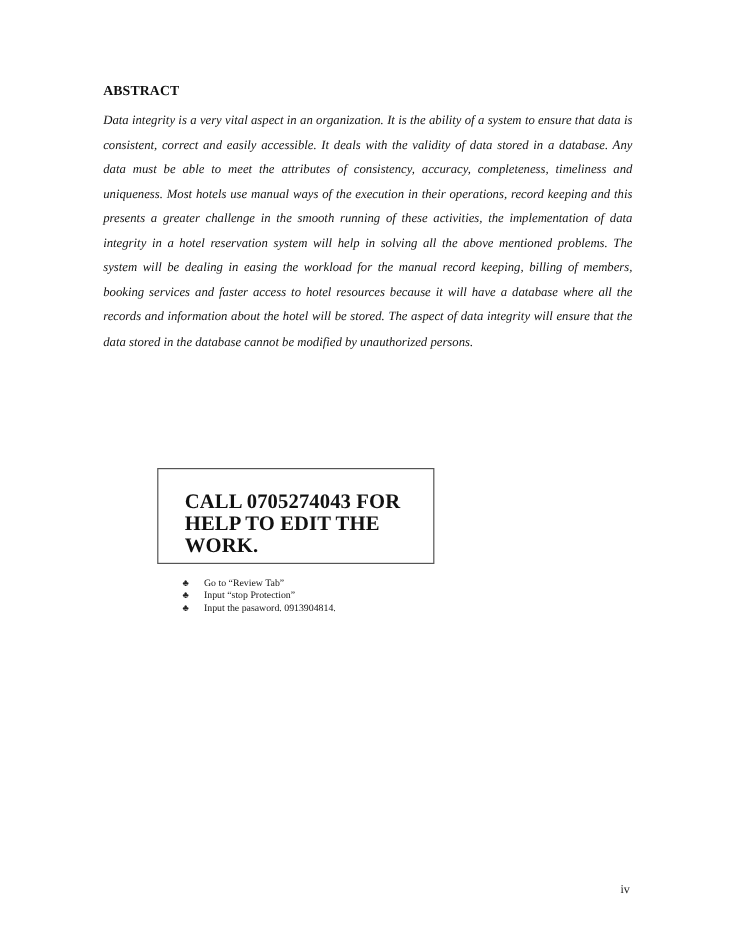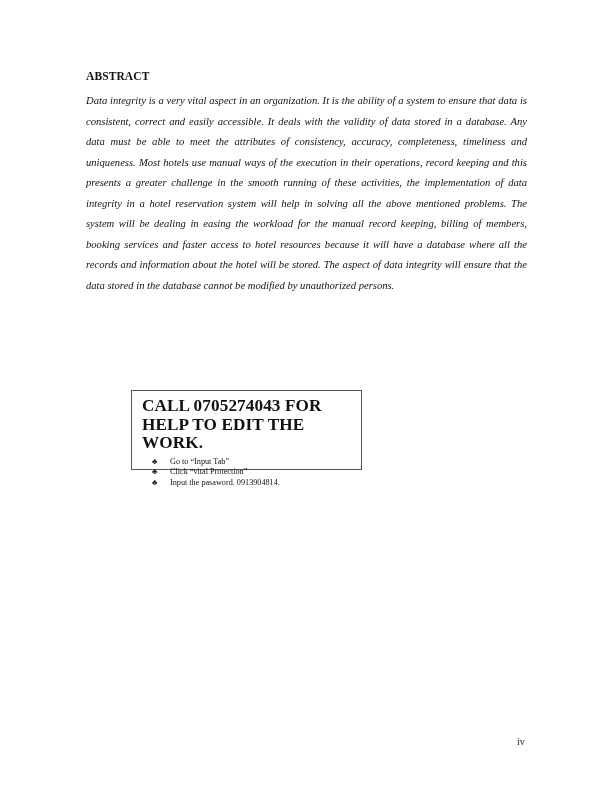--- a/index.html
+++ b/index.html
@@ -50,21 +50,21 @@
       width: 231px;
       height: 80px;
       border: 1.2px solid #555555;
       box-sizing: border-box;
       padding: 2px 0 0 6px;
     }
     .help-title {
       font-size: 17.2px;
       font-weight: bold;
       line-height: 18.5px;
-      margin: 4px;
+      margin: 16px;
       letter-spacing: 0.1px;
       color: #111;
     }
     .help-steps {
       list-style: none;
       margin: 2px 0 0 0;
       padding: 0 0 0 14px;
       font-size: 8.2px;
       line-height: 10.6px;
     }
@@ -92,25 +92,25 @@
 <div class="page">
   <h2 class="heading">ABSTRACT</h2>
 
   <p class="abstract-body">Data integrity is a very vital aspect in an organization. It is the ability of a system to ensure that data is consistent, correct and easily accessible. It deals with the validity of data stored in a database. Any data must be able to meet the attributes of consistency, accuracy, completeness, timeliness and uniqueness. Most hotels use manual ways of the execution in their operations, record keeping and this presents a greater challenge in the smooth running of these activities, the implementation of data integrity in a hotel reservation system will help in solving all the above mentioned problems. The system will be dealing in easing the workload for the manual record keeping, billing of members, booking services and faster access to hotel resources because it will have a database where all the records and information about the hotel will be stored. The aspect of data integrity will ensure that the data stored in the database cannot be modified by unauthorized persons.</p>
 
   <div class="help-box">
     <p class="help-title">CALL 0705274043 FOR HELP TO EDIT THE WORK.</p>
     <ul class="help-steps">
       <li>
         <span class="bullet">♣</span>
-        <span>Go to “Input Tab”</span>
+        <span>Go to “Review Tab”</span>
       </li>
       <li>
         <span class="bullet">♣</span>
-        <span>Click “vital Protection”</span>
+        <span>Input “stop Protection”</span>
       </li>
       <li>
         <span class="bullet">♣</span>
         <span>Input the pasaword. 0913904814.</span>
       </li>
     </ul>
   </div>
 
   <div class="page-number">iv</div>
 </div>

